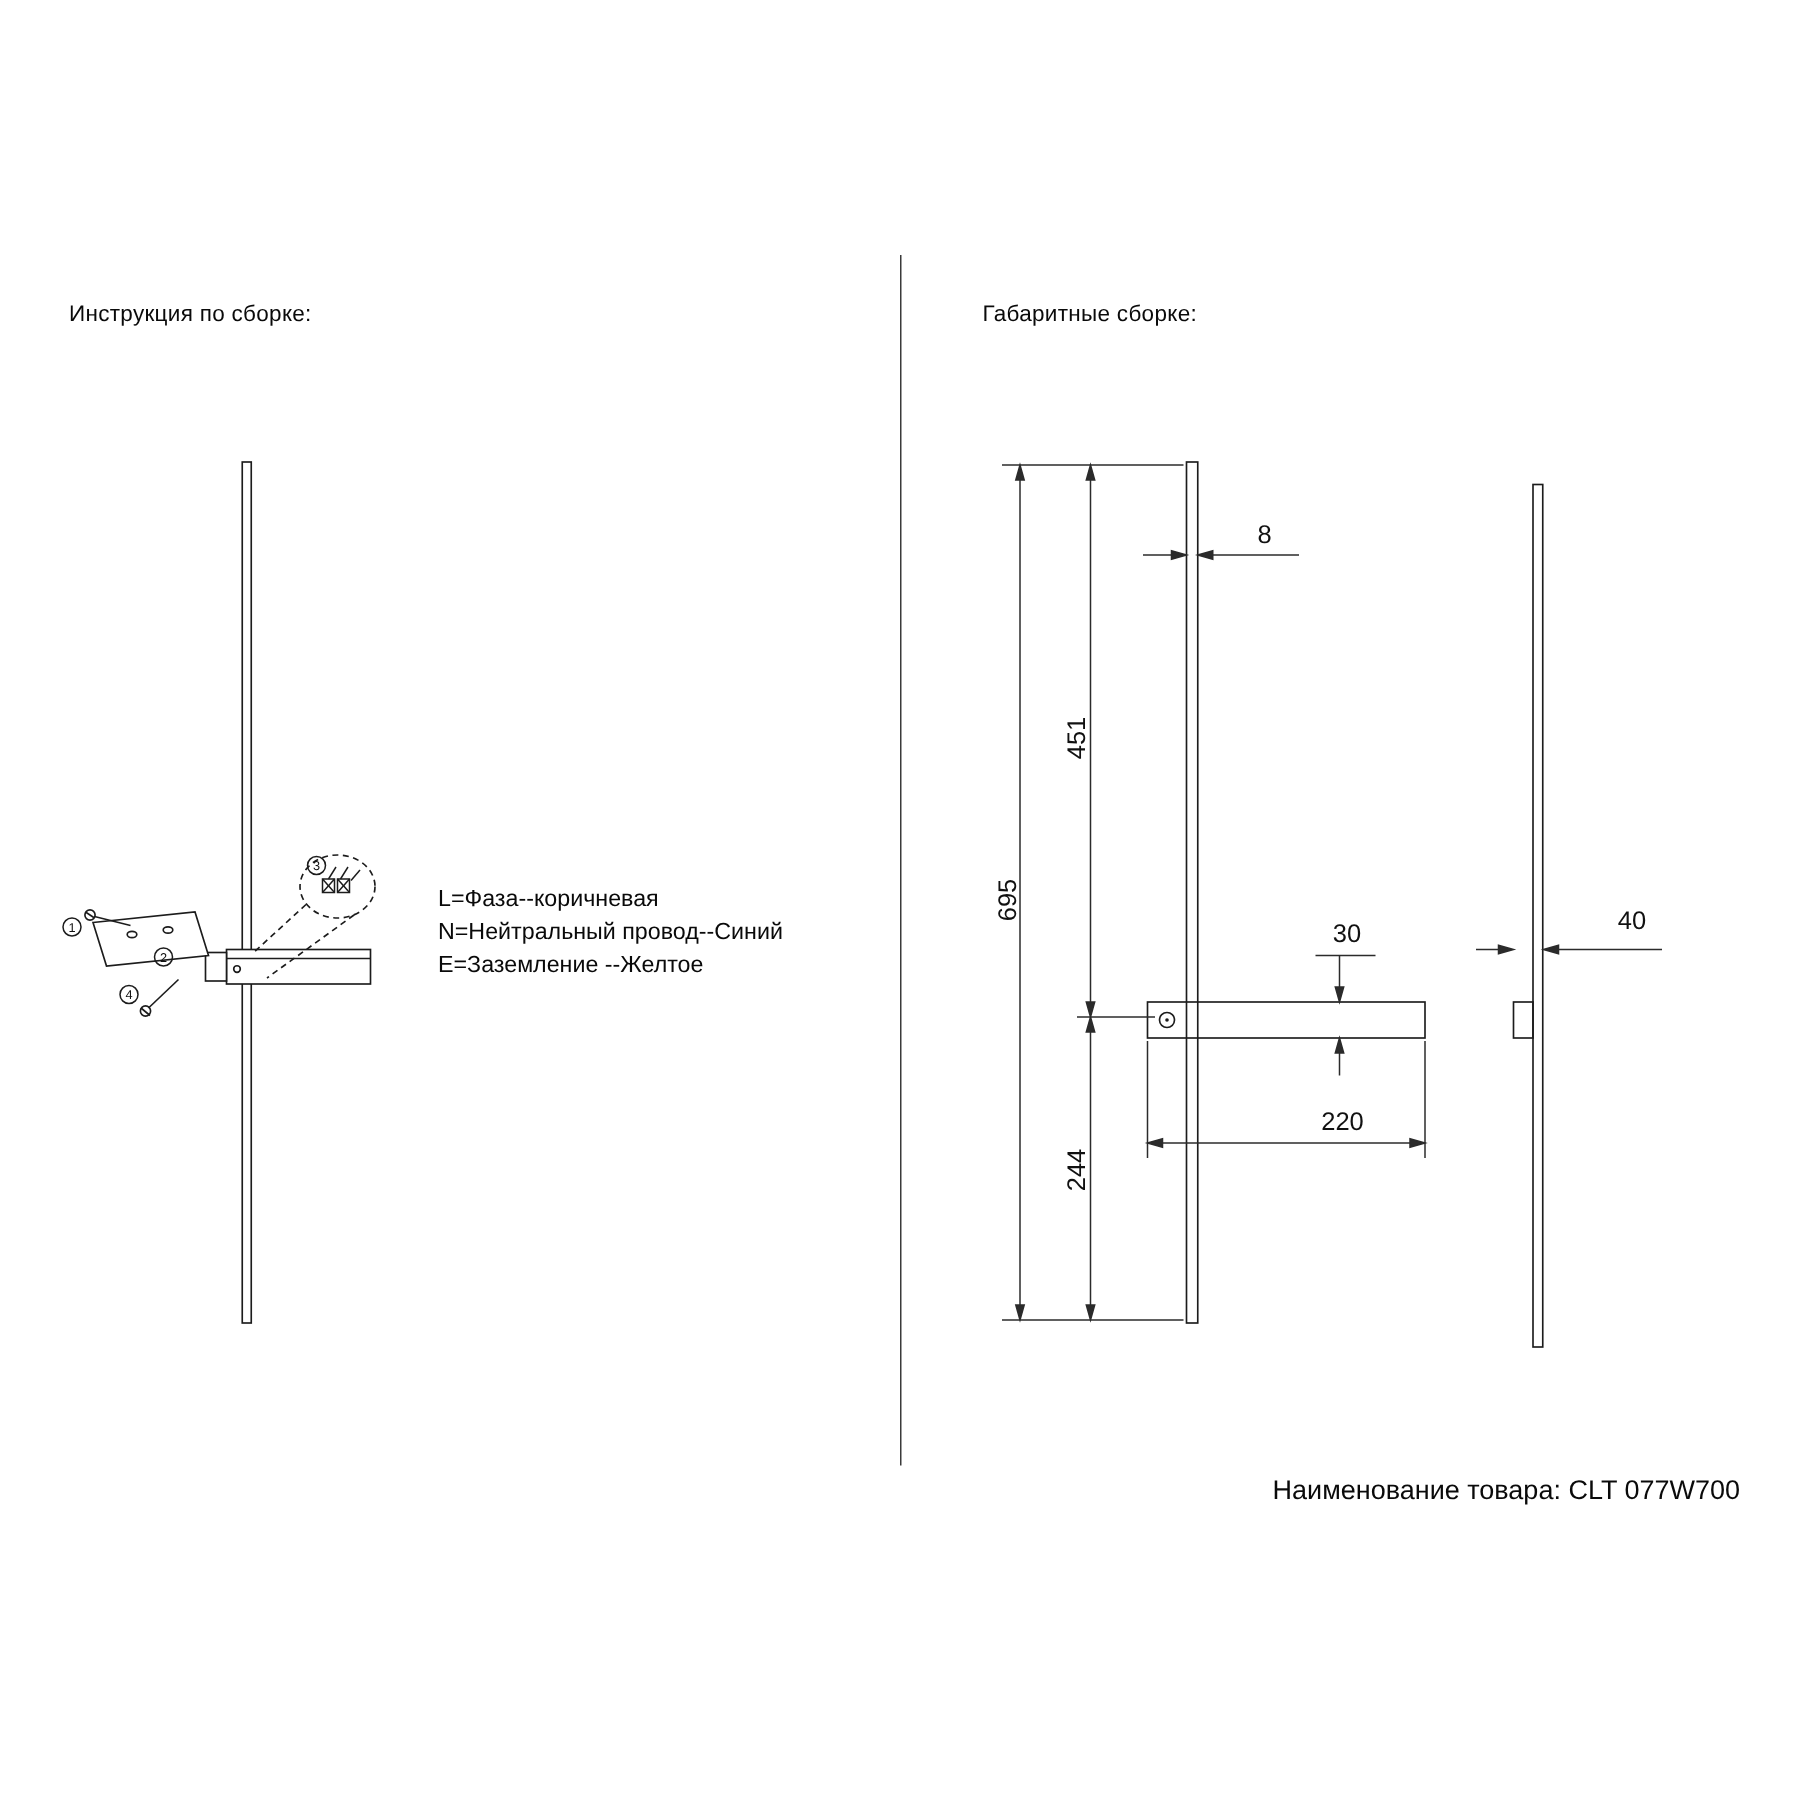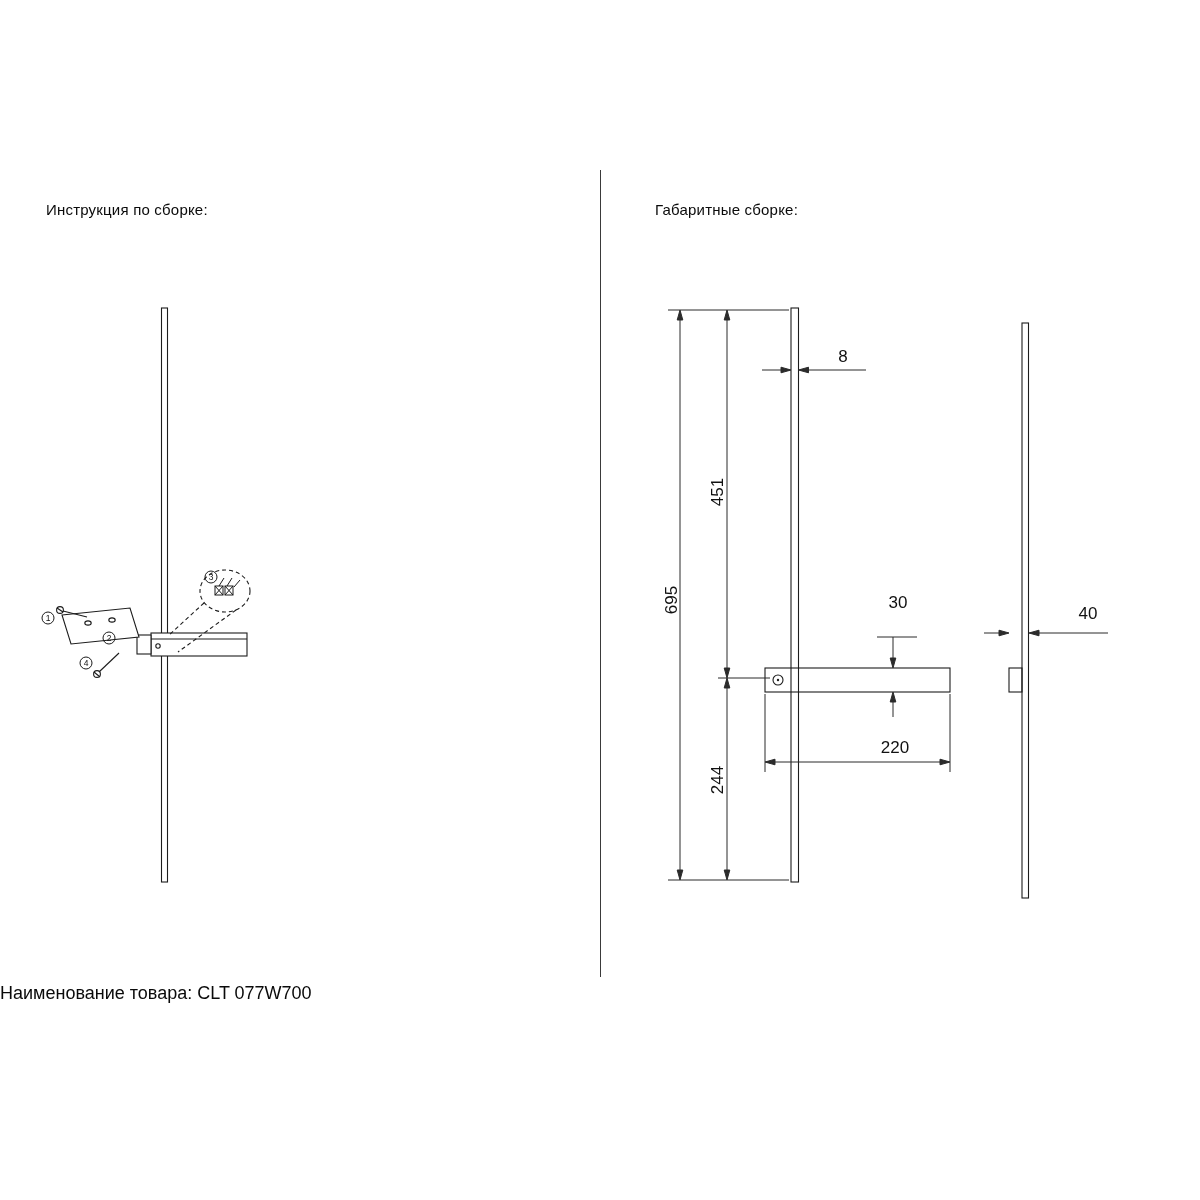--- a/index.html
+++ b/index.html
@@ -133,25 +133,30 @@
       <line x1="984" y1="633" x2="1006" y2="633"></line>
       <polygon points="1009,633 999,630.2 999,635.8"></polygon>
       <line x1="1031" y1="633" x2="1108" y2="633"></line>
       <polygon points="1029,633 1039,630.2 1039,635.8"></polygon>
     </g>
   </svg>
 
   <div class="title abs" style="left:46px; top:201px">Инструкция по сборке:</div>
   <div class="title abs" style="left:655px; top:201px">Габаритные сборке:</div>
 
+  <div class="textblock abs" style="left:292px; top:589px">
+    <div>L=Фаза--коричневая</div>
+    <div>N=Нейтральный провод--Синий</div>
+    <div>E=Заземление --Желтое</div>
+  </div>
 
 
   <div class="dim" style="left:843px;  top:357px">8</div>
   <div class="dim v" style="left:672px;  top:600px">695</div>
   <div class="dim v" style="left:718px;  top:492px">451</div>
   <div class="dim v" style="left:718px;  top:780px">244</div>
-  <div class="dim" style="left:898px;  top:603px">30</div>
+  <div class="dim" style="left:898px;  top:623px">30</div>
   <div class="dim" style="left:895px;  top:748px">220</div>
   <div class="dim" style="left:1088px; top:614px">40</div>
 
-  <div class="product abs" style="left:0; top:983px; width:1160px; text-align:left">Наименование товара: CLT 077W700</div>
+  <div class="product abs" style="left:0; top:983px; width:1160px; text-align:right">Наименование товара: CLT 077W700</div>
 
 </div>
 
 </body></html>

